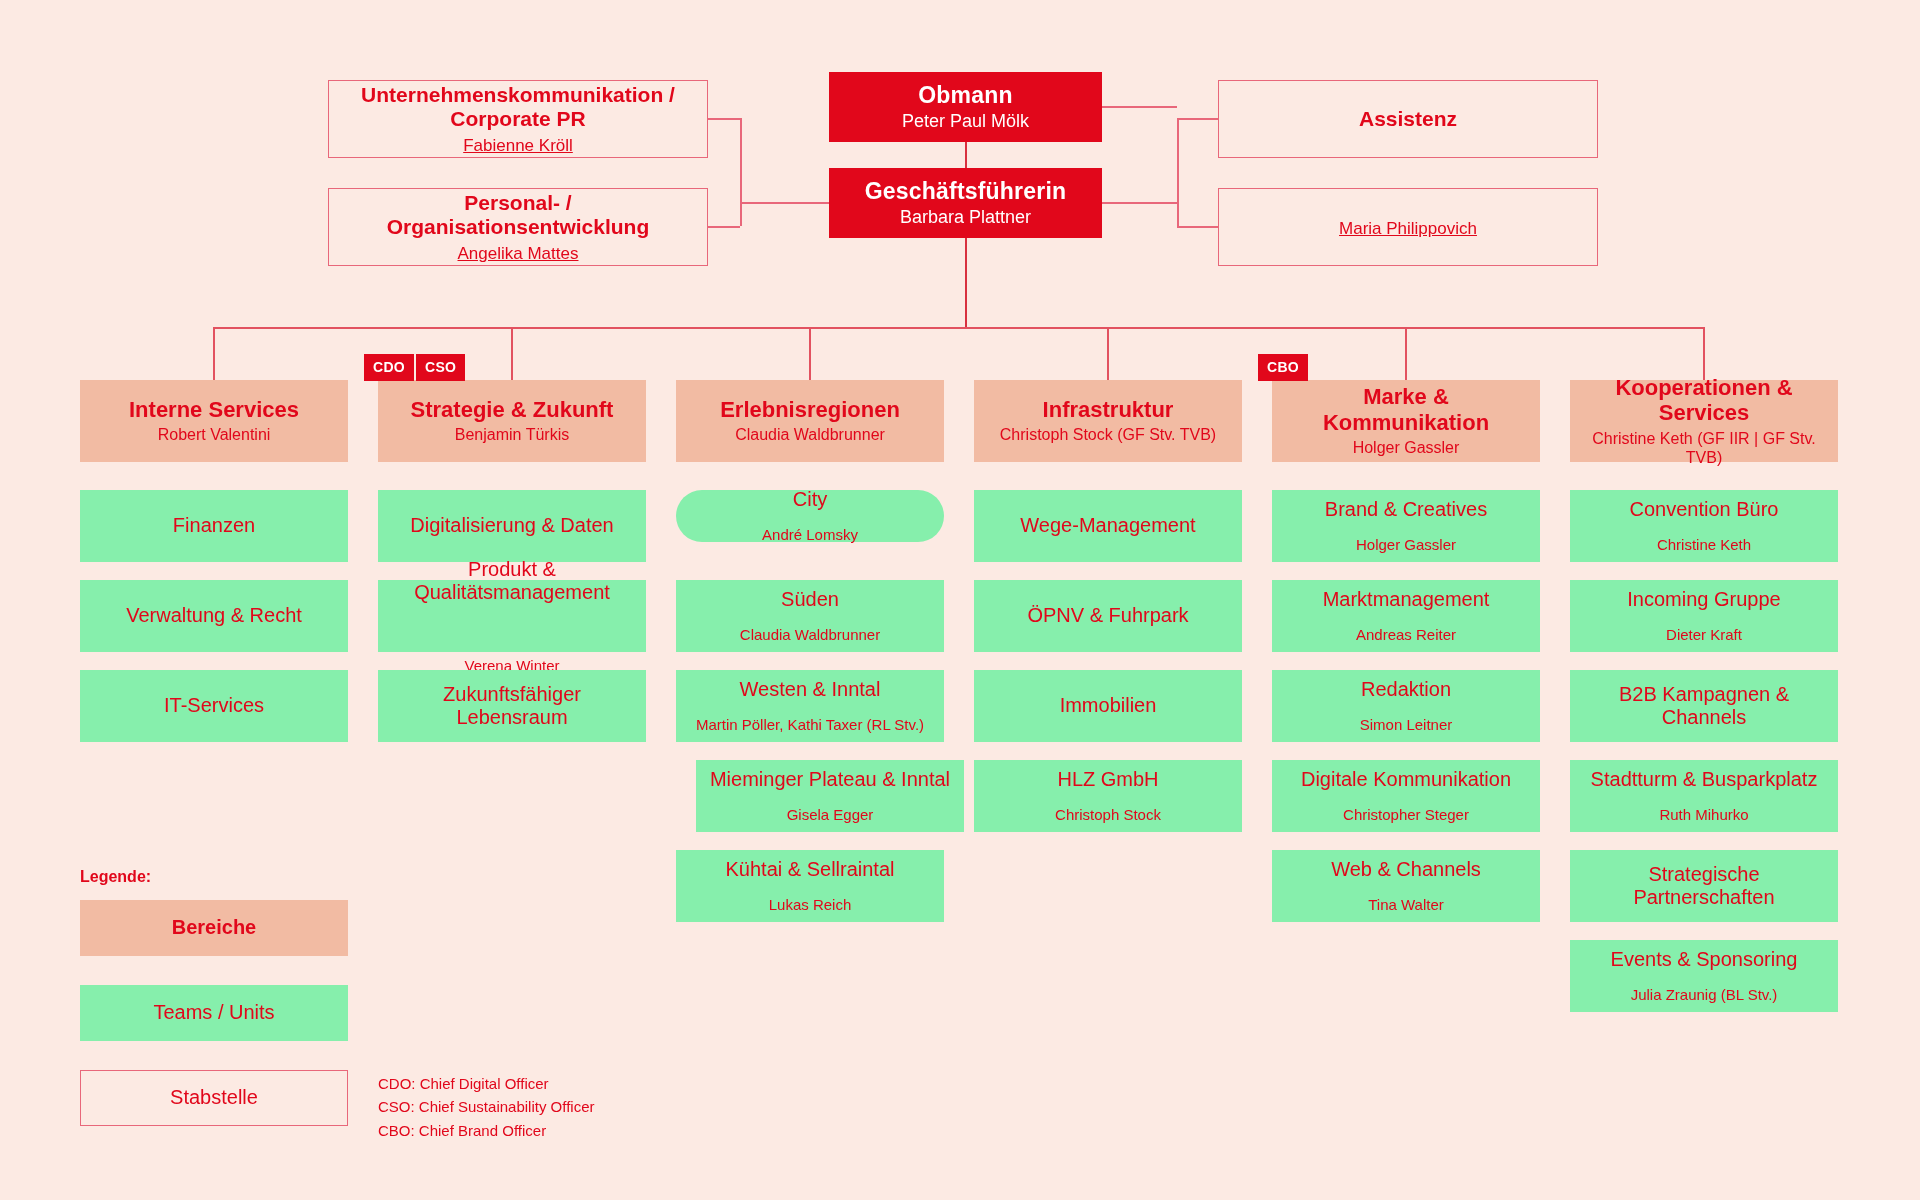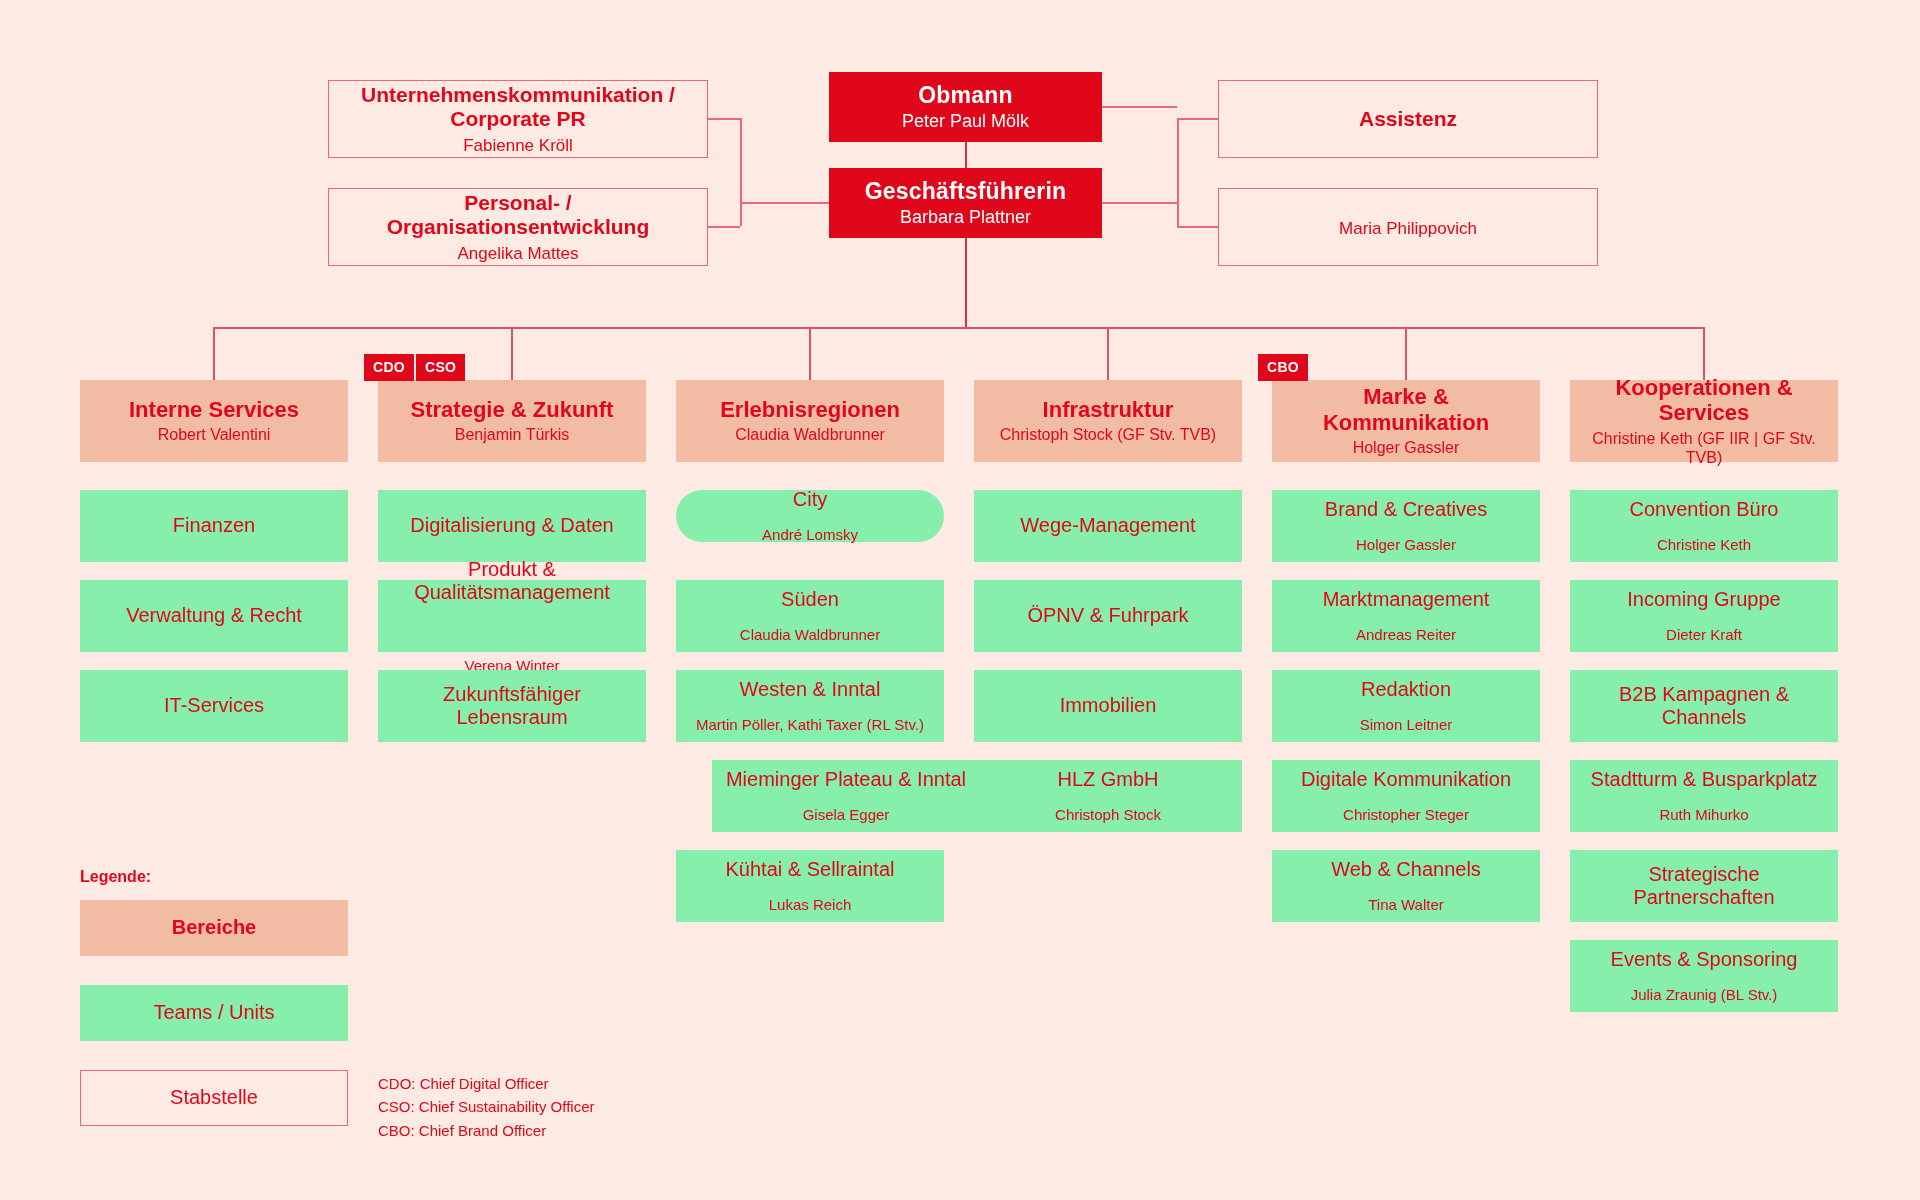--- a/index.html
+++ b/index.html
@@ -34,21 +34,21 @@
   .lead .ttl { font-size: 23px; letter-spacing: .2px; }
   .lead .sub { font-size: 18px; margin-top: 3px; }
 
   
   .staff {
     background: transparent;
     border: 1.6px solid #e8677a;
     color: #e1071b;
   }
   .staff .ttl { font-size: 21px; }
-  .staff .sub { font-size: 17px; margin-top: 4px; font-weight: normal; }
+  .staff .sub { font-size: 17px; margin-top: 4px; font-weight: normal; text-decoration: underline; }
 
   
   .dept {
     background: #f2bba3;
     color: #e1071b;
   }
   .dept .ttl { font-size: 22px; }
   .dept .sub { font-size: 16px; margin-top: 4px; font-weight: normal; }
 
   
@@ -176,21 +176,21 @@
         <div class="sub">André Lomsky</div>
       </div>
       <div class="box unit" style="left: 676px; top: 580px; width: 268px; height: 72px;">
         <div class="ttl">Süden</div>
         <div class="sub">Claudia Waldbrunner</div>
       </div>
       <div class="box unit" style="left: 676px; top: 670px; width: 268px; height: 72px;">
         <div class="ttl">Westen &amp; Inntal</div>
         <div class="sub">Martin Pöller, Kathi Taxer (RL Stv.)</div>
       </div>
-      <div class="box unit" style="left: 712px; top: 760px; width: 268px; height: 72px;">
+      <div class="box unit" style="left: 696px; top: 760px; width: 268px; height: 72px;">
         <div class="ttl">Mieminger Plateau &amp; Inntal</div>
         <div class="sub">Gisela Egger</div>
       </div>
       <div class="box unit" style="left: 676px; top: 850px; width: 268px; height: 72px;">
         <div class="ttl">Kühtai &amp; Sellraintal</div>
         <div class="sub">Lukas Reich</div>
       </div>
       <div class="box dept" style="left: 974px; top: 380px; width: 268px; height: 82px;">
         <div class="ttl">Infrastruktur</div>
         <div class="sub">Christoph Stock (GF Stv. TVB)</div>

